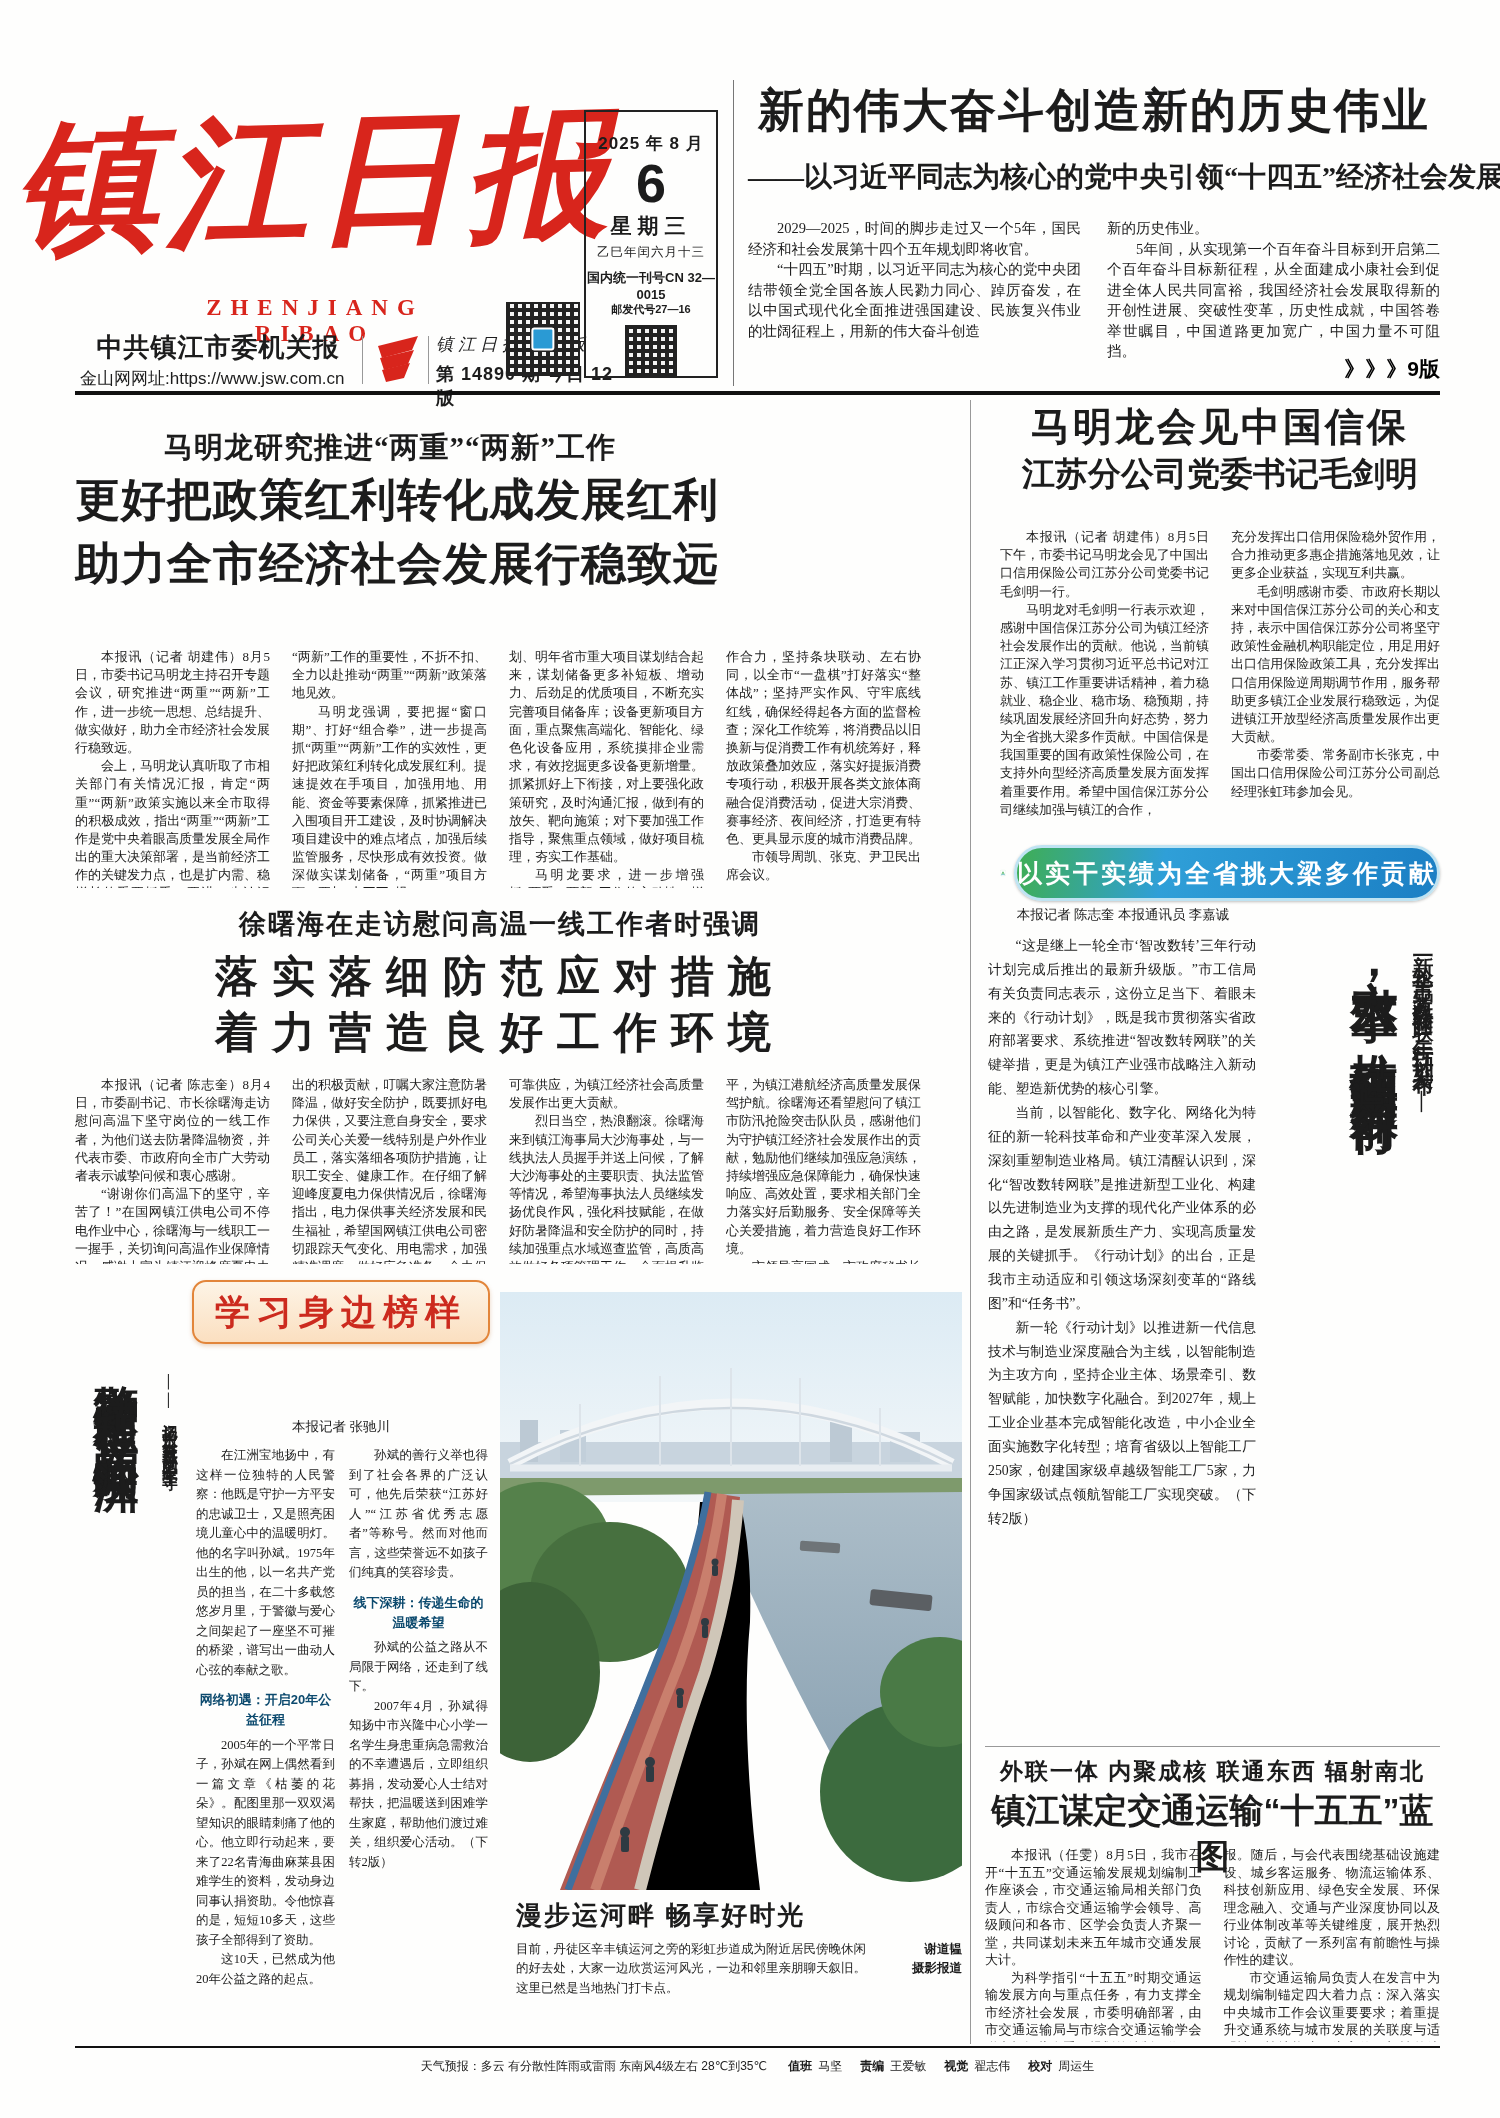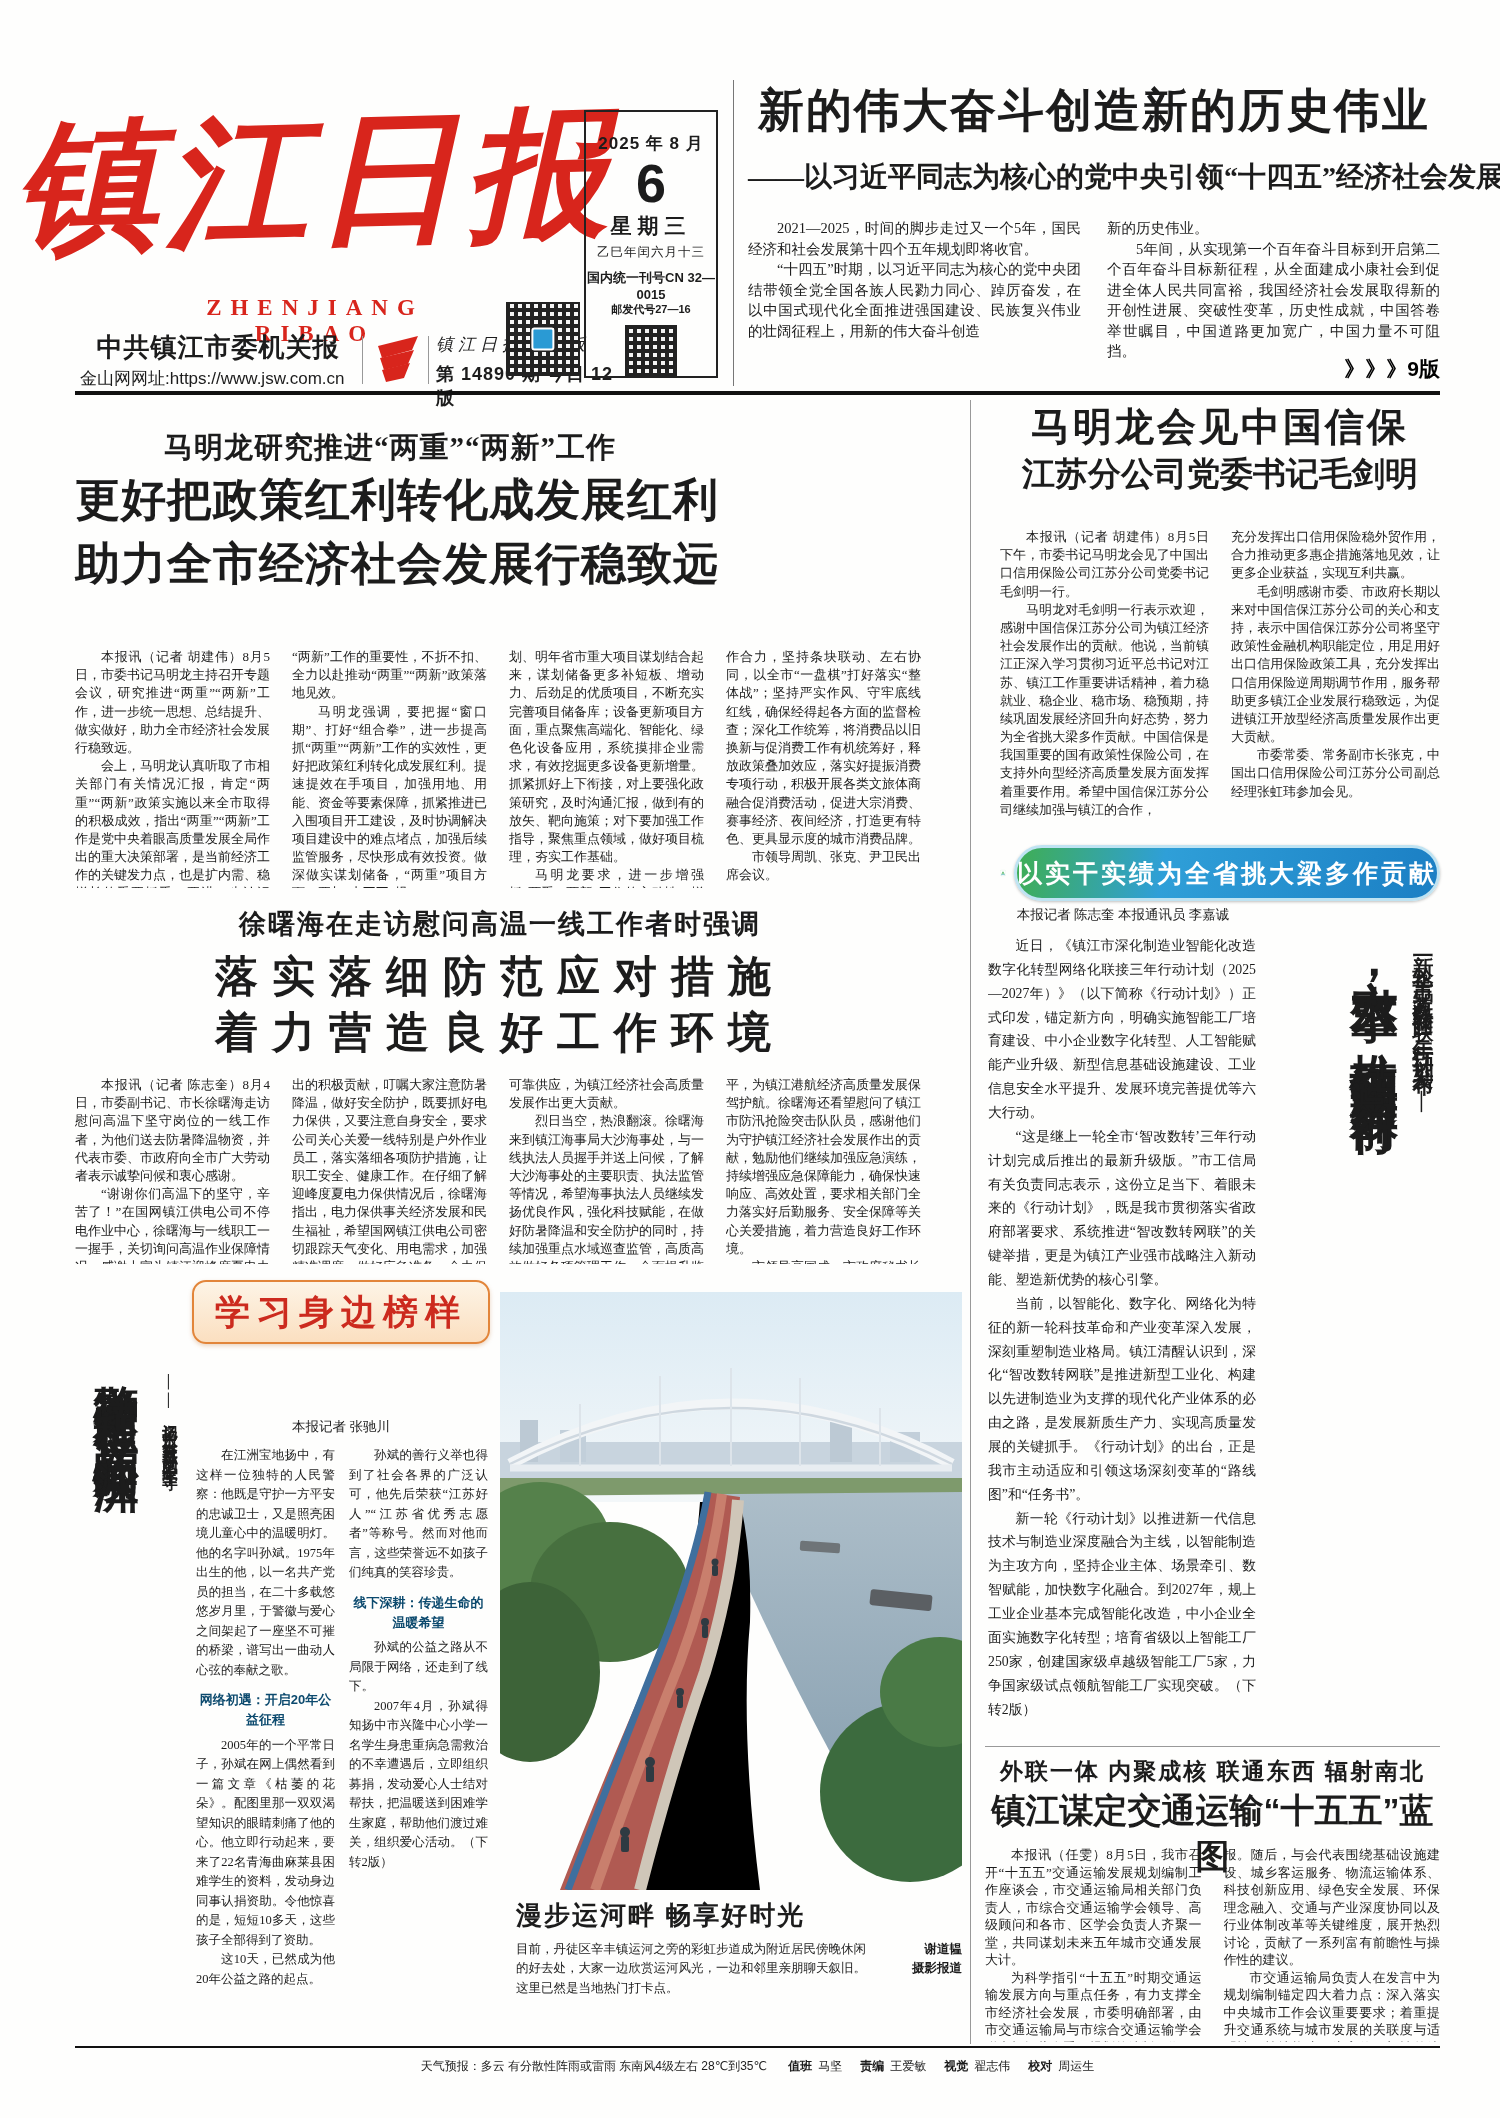--- a/index.html
+++ b/index.html
@@ -137,21 +137,21 @@
     <div class="db-post sans">邮发代号27—16</div>
     <div class="qr" style="width:52px;height:52px;margin:8px auto 0;"></div>
   </div>
 
   <div class="abs vdiv" style="left:733px;top:80px;height:306px;background:#777;"></div>
 
   <div class="abs ts-head sans">新的伟大奋斗创造新的历史伟业</div>
   <div class="abs ts-sub">——以习近平同志为核心的党中央引领“十四五”经济社会发展纪实</div>
   <div class="abs ts-body just">
     <div>
-        <p>2021—2025，时间的脚步走过又一个5年，国民经济和社会发展第十四个五年规划即将收官。</p>
+        <p>2029—2025，时间的脚步走过又一个5年，国民经济和社会发展第十四个五年规划即将收官。</p>
         <p>“十四五”时期，以习近平同志为核心的党中央团结带领全党全国各族人民勠力同心、踔厉奋发，在以中国式现代化全面推进强国建设、民族复兴伟业的壮阔征程上，用新的伟大奋斗创造</p>
       </div>
     <div>
         <p class="ni">新的历史伟业。</p>
         <p>5年间，从实现第一个百年奋斗目标到开启第二个百年奋斗目标新征程，从全面建成小康社会到促进全体人民共同富裕，我国经济社会发展取得新的开创性进展、突破性变革，历史性成就，中国答卷举世瞩目，中国道路更加宽广，中国力量不可阻挡。</p>
       </div>
   </div>
   <div class="abs ts-jump red sans">》》》9版</div>
 
   <div class="abs hrule" style="left:75px;top:391px;width:1365px;height:4px;"></div>
@@ -201,21 +201,20 @@
       <path d="M20 44 L29 27 L38 44 Z" fill="#ffffff"></path>
       <path d="M10 48 Q29 38 48 48" stroke="#2f9fd8" stroke-width="4" fill="none"></path>
     </svg>
     <div class="banner-pill">
       <span>以实干实绩为全省挑大梁多作贡献</span>
     </div>
   </div>
 
   <div class="abs en-byline">本报记者 陈志奎 本报通讯员 李嘉诚</div>
   <div class="abs en-body just">
-      <p>近日，《镇江市深化制造业智能化改造数字化转型网络化联接三年行动计划（2025—2027年）》（以下简称《行动计划》）正式印发，锚定新方向，明确实施智能工厂培育建设、中小企业数字化转型、人工智能赋能产业升级、新型信息基础设施建设、工业信息安全水平提升、发展环境完善提优等六大行动。</p>
       <p>“这是继上一轮全市‘智改数转’三年行动计划完成后推出的最新升级版。”市工信局有关负责同志表示，这份立足当下、着眼未来的《行动计划》，既是我市贯彻落实省政府部署要求、系统推进“智改数转网联”的关键举措，更是为镇江产业强市战略注入新动能、塑造新优势的核心引擎。</p>
       <p>当前，以智能化、数字化、网络化为特征的新一轮科技革命和产业变革深入发展，深刻重塑制造业格局。镇江清醒认识到，深化“智改数转网联”是推进新型工业化、构建以先进制造业为支撑的现代化产业体系的必由之路，是发展新质生产力、实现高质量发展的关键抓手。《行动计划》的出台，正是我市主动适应和引领这场深刻变革的“路线图”和“任务书”。</p>
       <p>新一轮《行动计划》以推进新一代信息技术与制造业深度融合为主线，以智能制造为主攻方向，坚持企业主体、场景牵引、数智赋能，加快数字化融合。到2027年，规上工业企业基本完成智能化改造，中小企业全面实施数字化转型；培育省级以上智能工厂250家，创建国家级卓越级智能工厂5家，力争国家级试点领航智能工厂实现突破。（下转2版）</p>
     </div>
   <div class="abs en-vhead vrl">
     <div class="en-vsub">新一轮全市『智改数转网联』三年行动计划发布——</div>
     <div class="en-vmain sans">六大引擎，推动镇江制造加『数』前行</div>
   </div>
   <div class="abs thin" style="left:985px;top:1746px;width:455px;height:1px;"></div>
 

